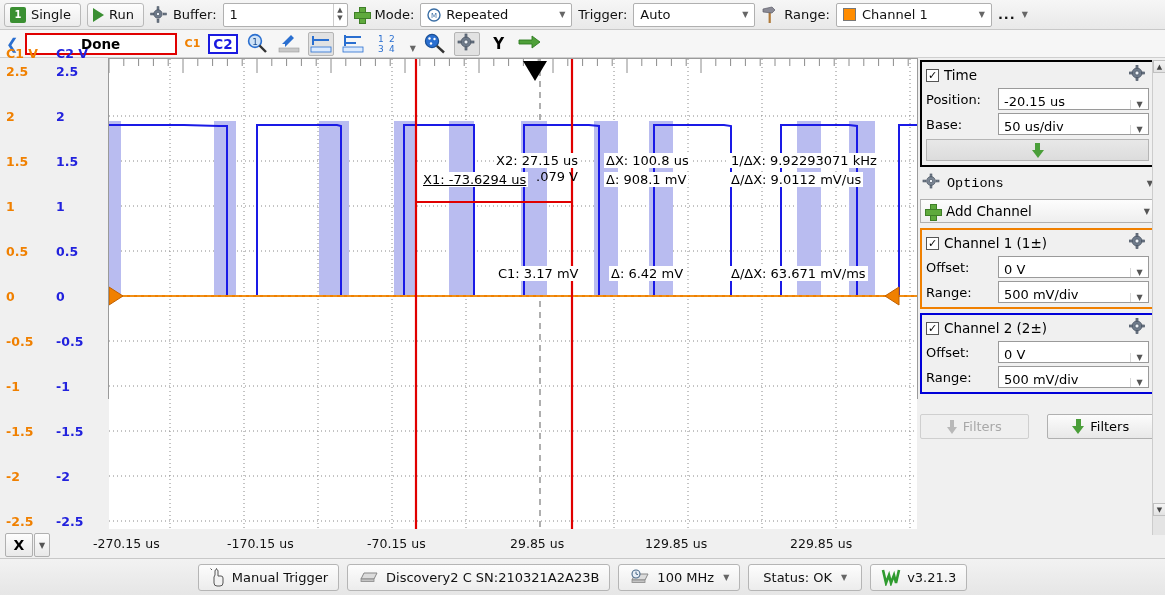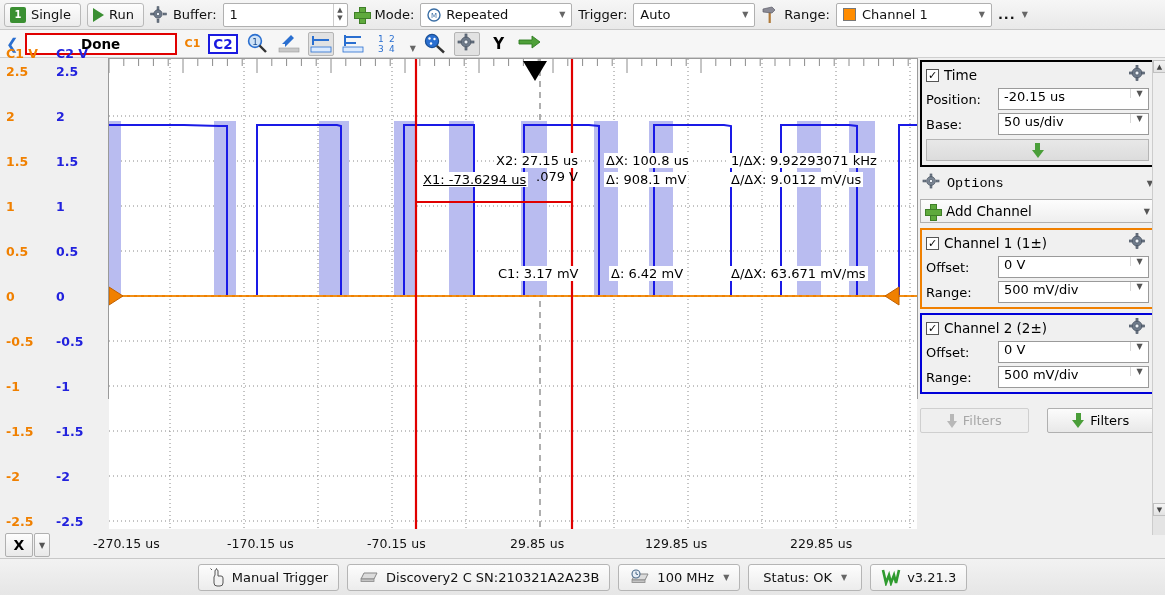--- a/index.html
+++ b/index.html
@@ -104,34 +104,34 @@
   .grp.blue { border-color:#0000d8; }
   .grp-head { display:flex; align-items:center; justify-content:space-between; height:20px; }
   .chk { display:flex; align-items:center; gap:5px; }
   .chkbox { width:13px;height:13px;background:#fff;border:1px solid #555;
             display:flex;align-items:center;justify-content:center;font-size:11px;color:#000;
             line-height:1; cursor:pointer;}
   .grp-title { font-size:13.5px; color:#000; }
   .fieldrow { display:flex; align-items:center; margin-top:3px; }
   .fieldlbl { width:72px; font-size:13px; color:#000; }
   .fieldval { flex:1; height:22px; background:#fff; border:1px solid #9a9a9a;
-              display:flex; align-items:flex-start; justify-content:space-between;
+              display:flex; align-items:flex-end; justify-content:space-between;
               padding-left:5px; font-size:13px; color:#000; cursor:pointer;}
   .fieldval .caret { width:18px; text-align:center; color:#555; font-size:8px; border-left:1px solid #d8d8d8;}
   .downbar { margin-top:4px; height:22px; background:linear-gradient(#e8e8e8,#dcdcdc);
              border:1px solid #b5b5b5; display:flex;align-items:center;justify-content:center; cursor:pointer;}
   .greenarrow { width:0;height:0;border-left:6px solid transparent;border-right:6px solid transparent;
                 border-top:8px solid #4a9e39; }
   .greenarrow-stem { width:5px;height:7px;background:#4a9e39; margin:0 auto;}
   .downicon { display:flex; flex-direction:column; align-items:center; }
   .secrow { display:flex;align-items:center;justify-content:space-between; height:24px;
             margin-bottom:4px; padding:0 2px; cursor:pointer;}
   .addch { height:24px; background:linear-gradient(#fdfdfd,#eeeeee); border:1px solid #b0b0b0;
            display:flex; align-items:center; gap:6px; padding:8px 4px; margin-bottom:5px; cursor:pointer;}
-  .btnrow { display:flex; gap:18px; margin-top:14px; }
+  .btnrow { display:flex; gap:18px; margin-top:20px; }
   .pbtn { flex:1; height:25px; background:linear-gradient(#fcfcfc,#e8e8e8); border:1px solid #b0b0b0;
           border-radius:2px; display:flex;align-items:center;justify-content:center;gap:6px;
           font-size:13px; color:#000; cursor:pointer;}
   .pbtn.disabled { color:#a8a8a8; background:#efefef; border-color:#cfcfcf; cursor:default;}
   #scrollbar { position:absolute; left:1152px; top:60px; width:13px; height:475px;
                background:#e4e4e4; border-left:1px solid #ccc;}
   .sb-arrow { width:13px;height:13px;display:flex;align-items:center;justify-content:center;
               font-size:7px;color:#444;background:linear-gradient(#f4f4f4,#e2e2e2);border:1px solid #c0c0c0;cursor:pointer;}
 
   

